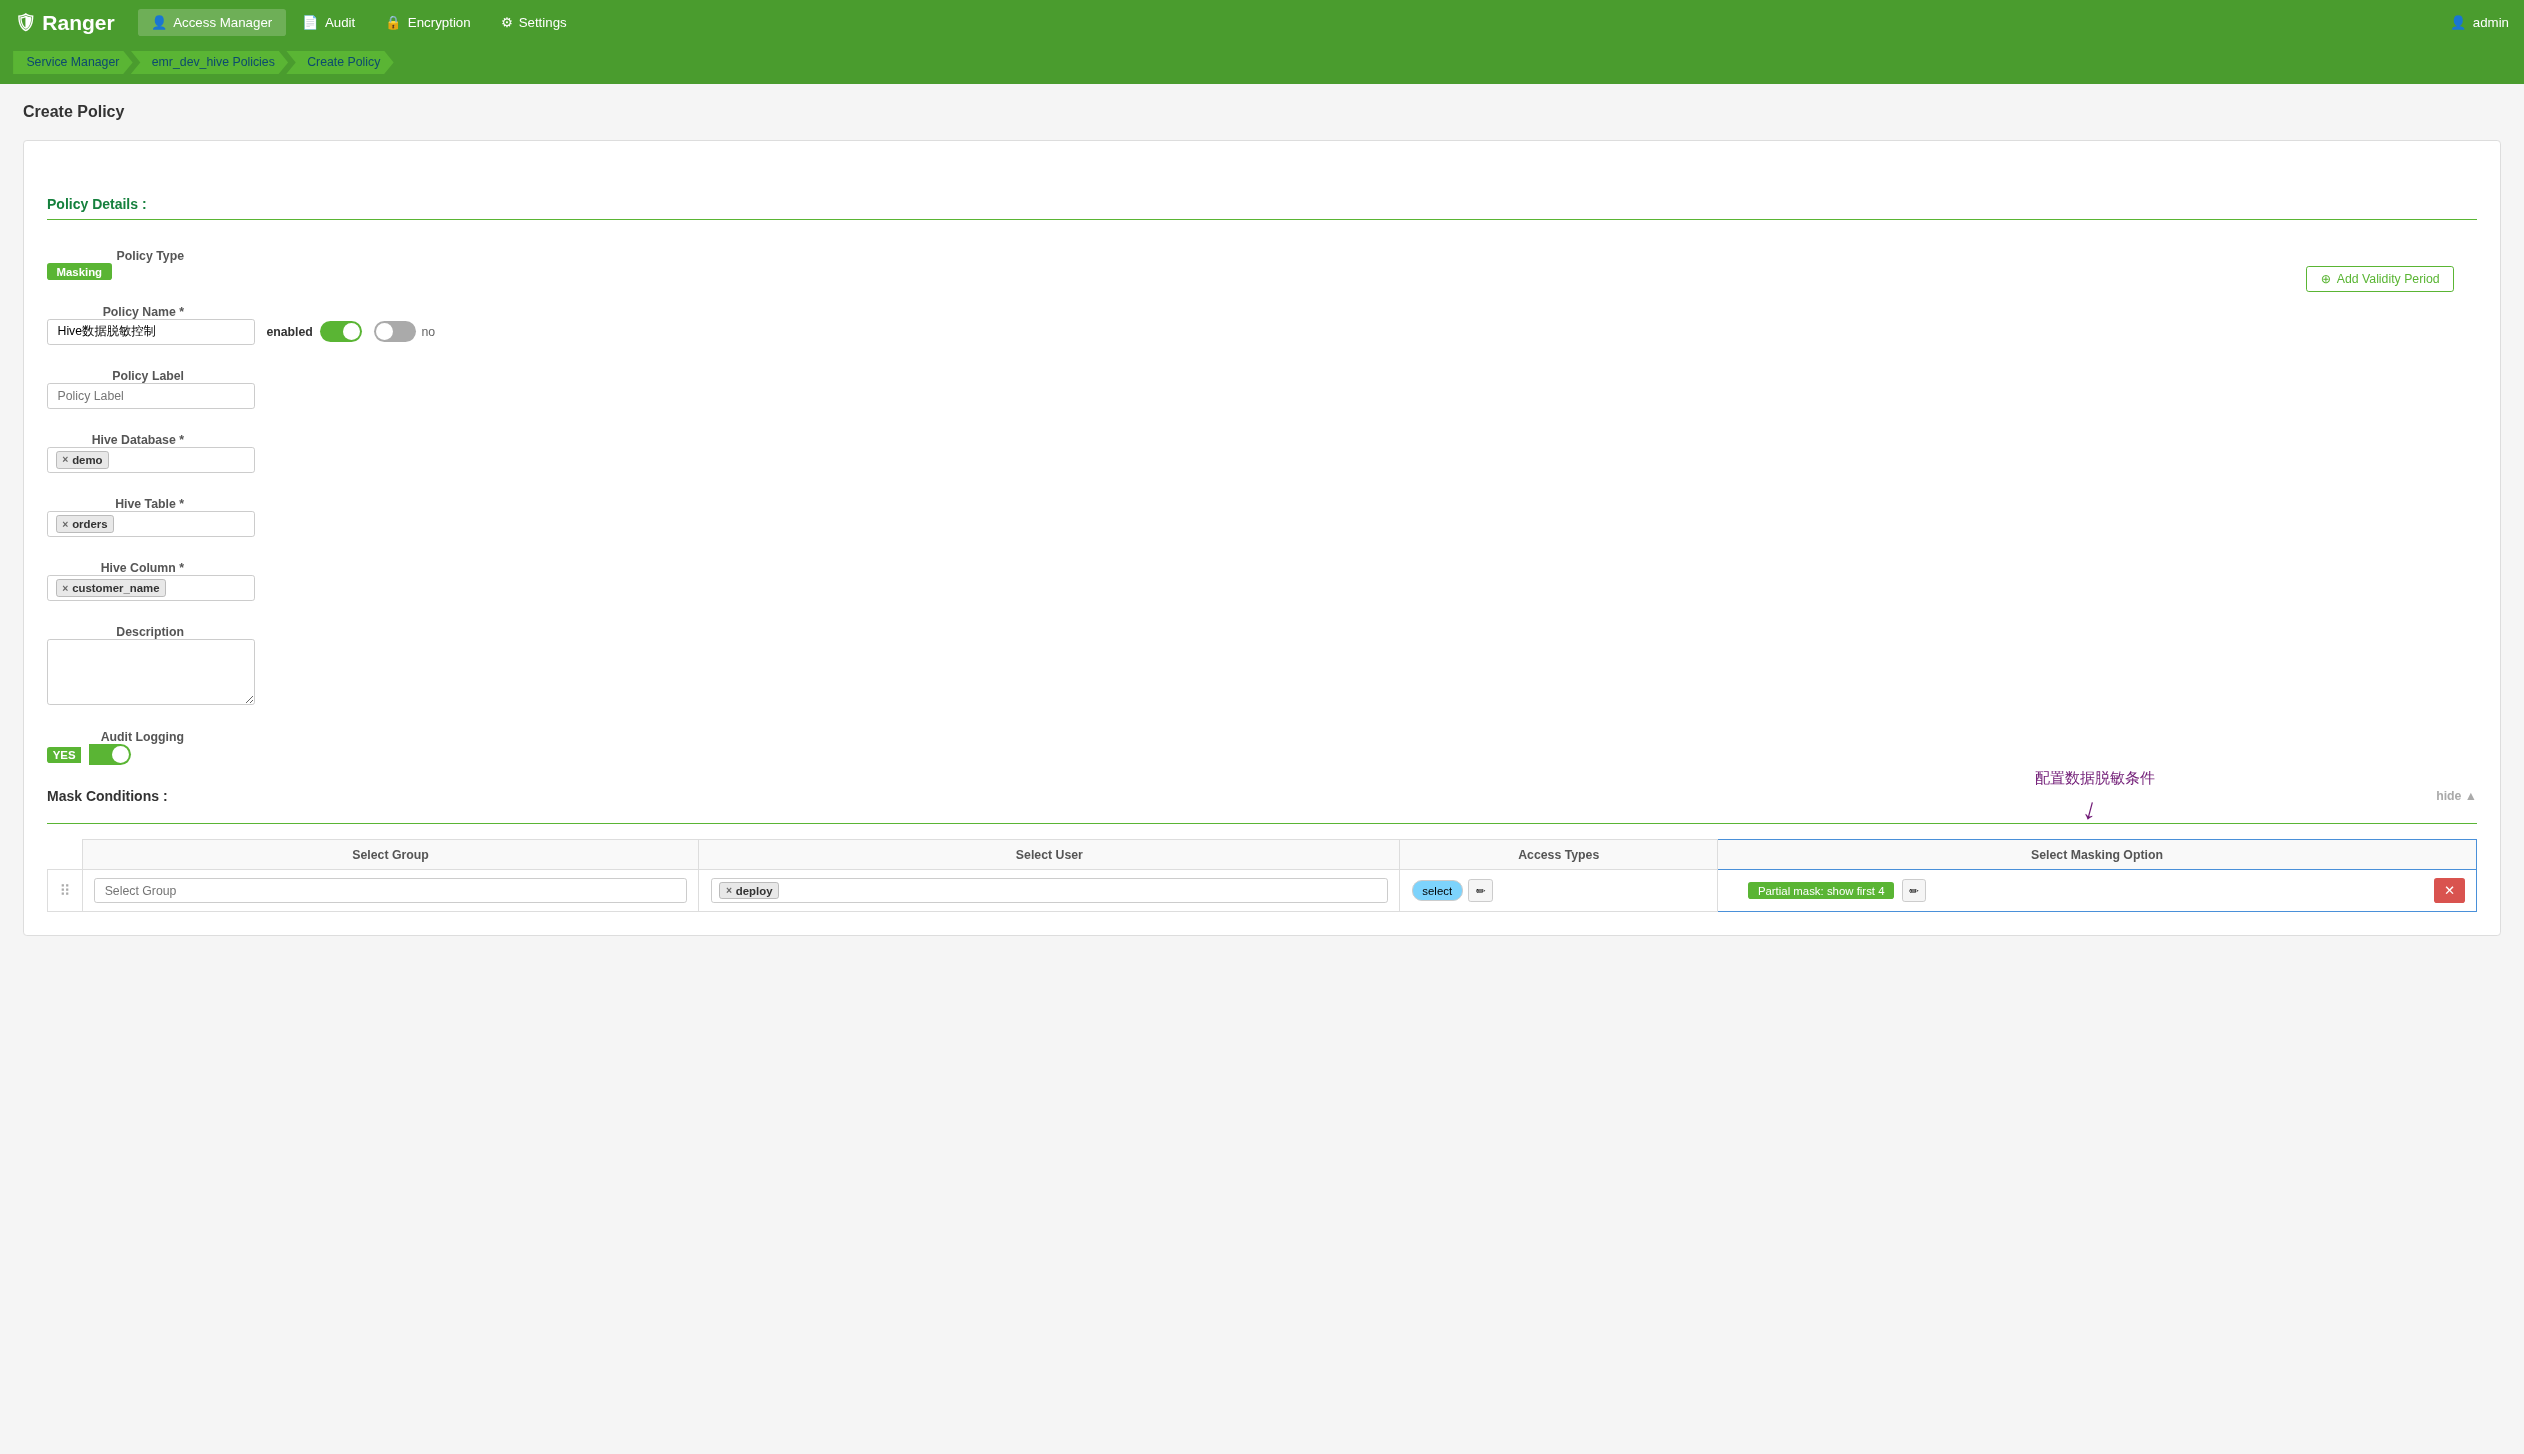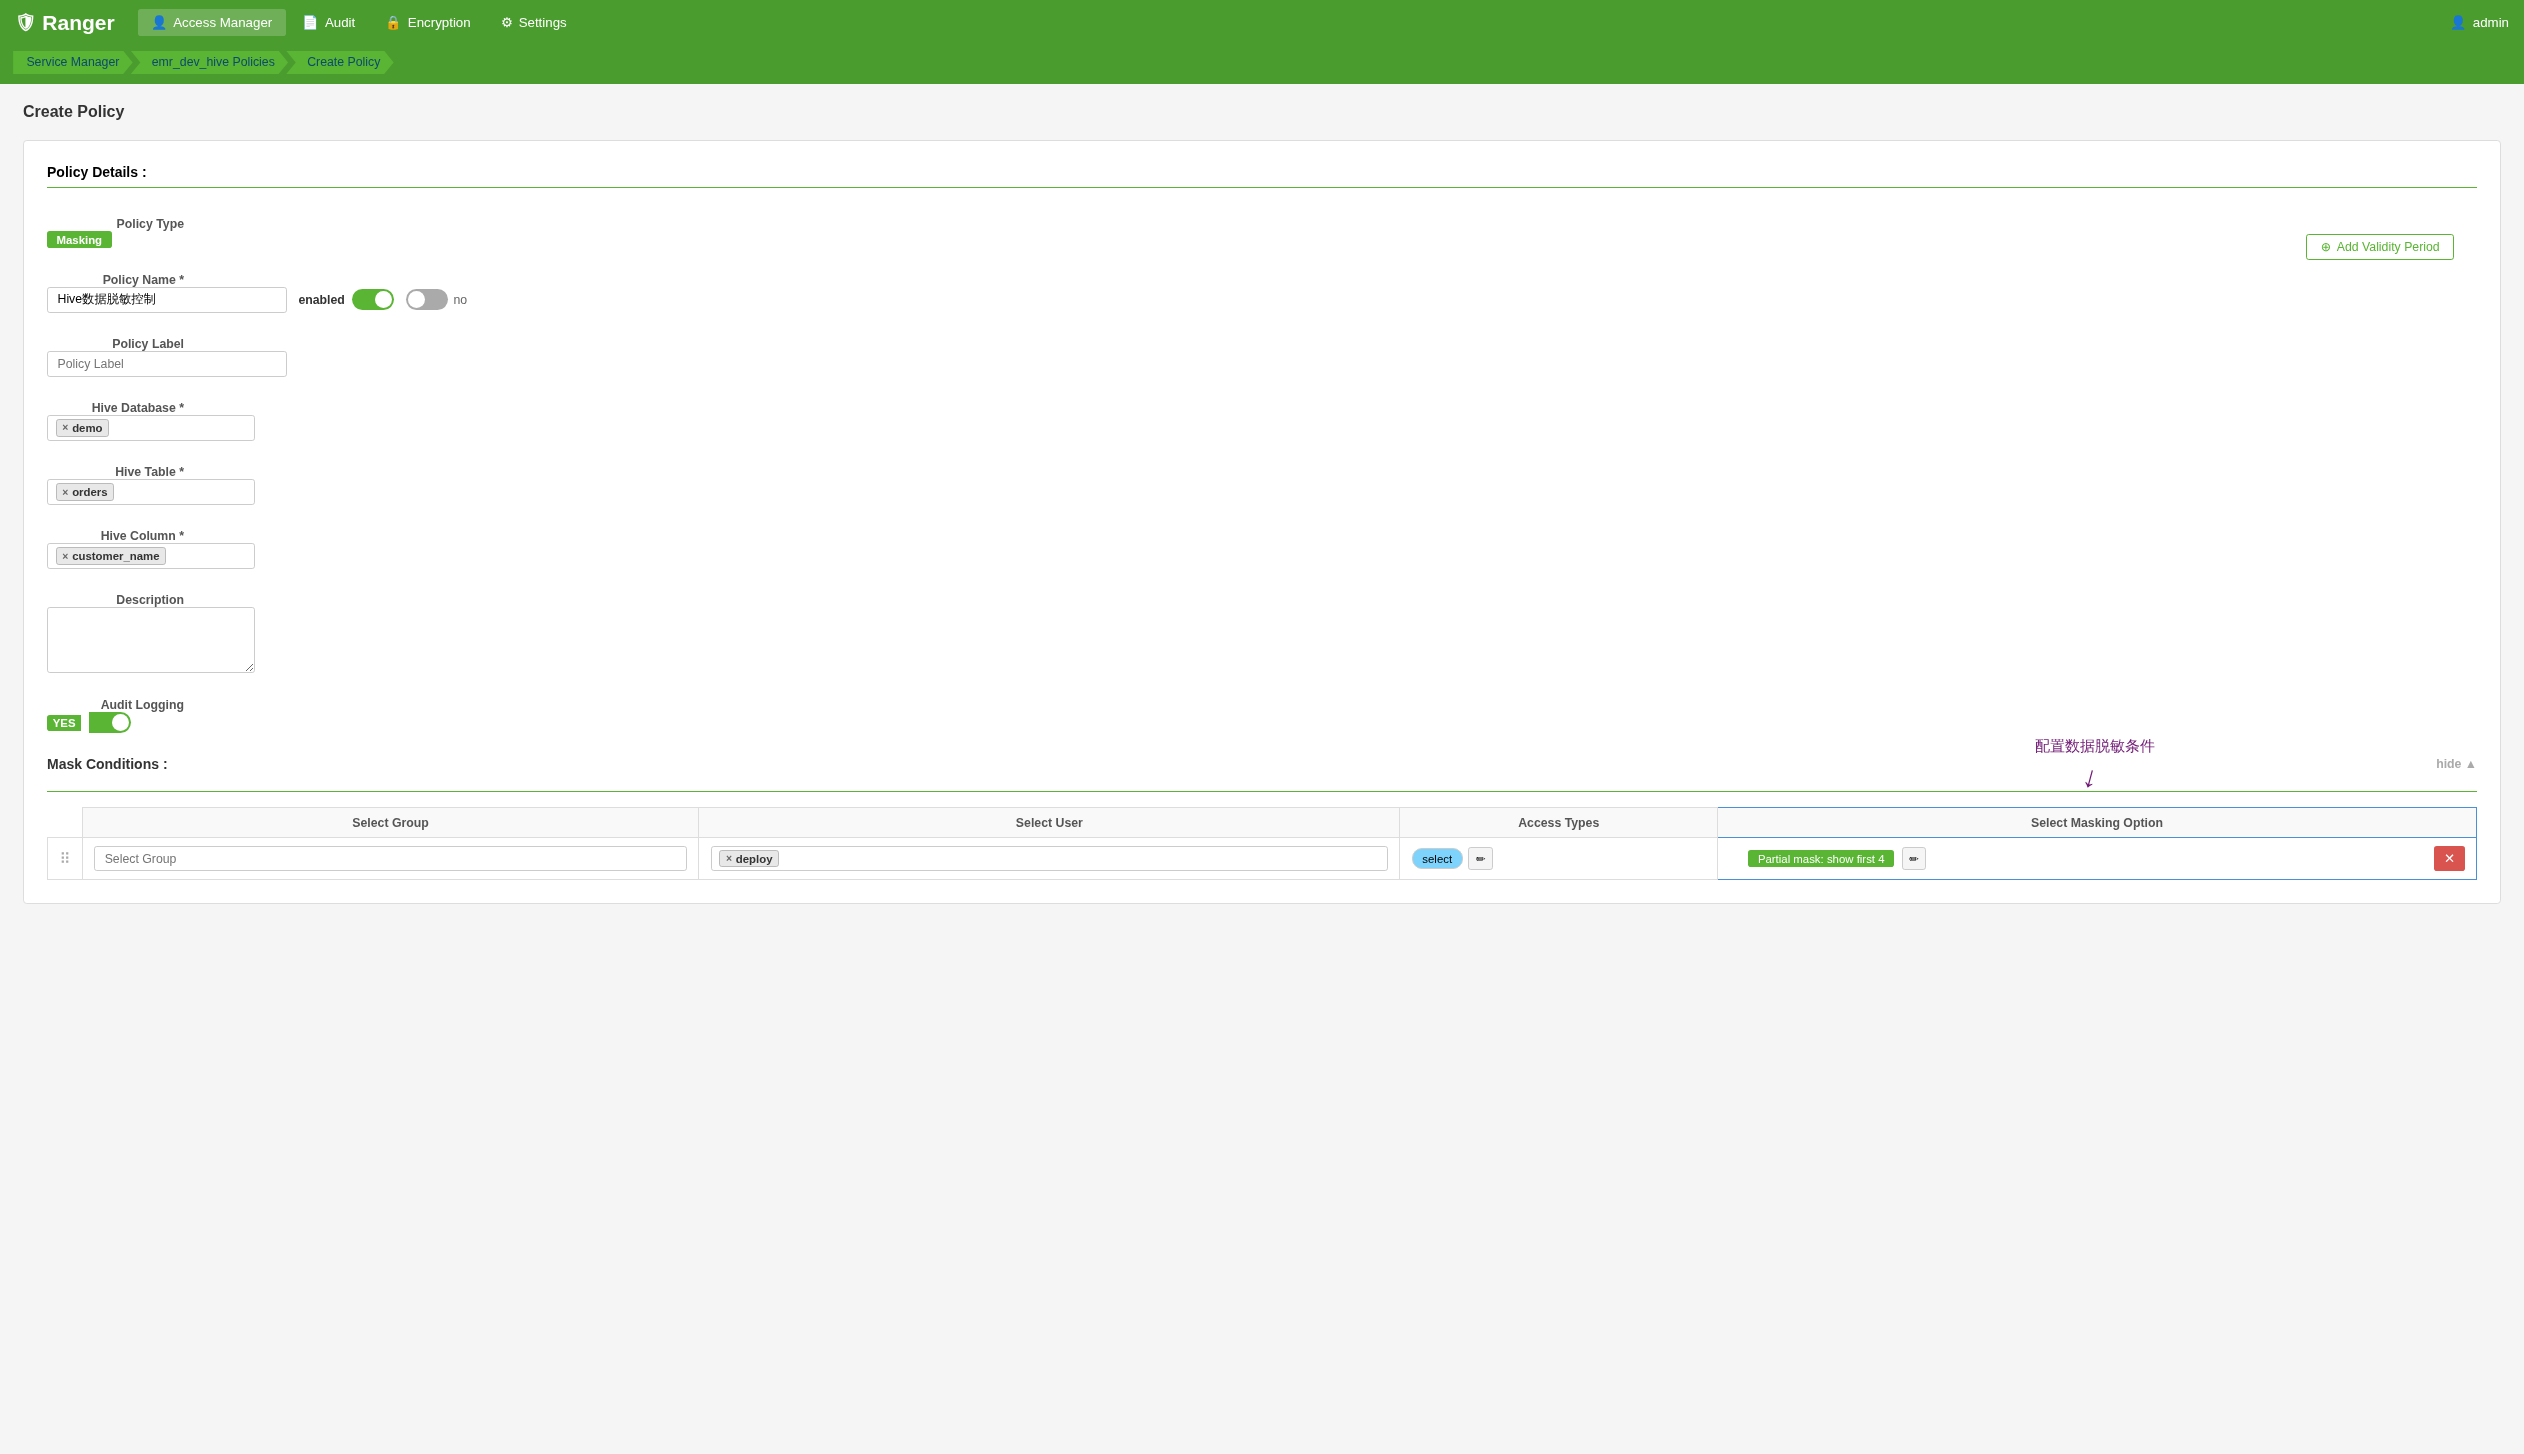--- a/index.html
+++ b/index.html
@@ -88,24 +88,25 @@
     
     .card {
       background: white;
       border: 0.9px solid #ddd;
       border-radius: 3.8px;
       padding: 23px;
     }
     .section-title {
       font-size: 14px;
       font-weight: bold;
-      color: #000000;
+      color: #15803d;
       border-bottom: 1.9px solid #5ab534;
       padding-bottom: 7.6px;
       margin-bottom: 23px;
+      margin-top: 32px;
     }
 
     
     .form-row {
       display: flex;
       align-items: flex-start;
       margin-bottom: 19px;
       flex-direction: column;
     }
     .form-label {
@@ -125,21 +126,21 @@
       gap: 11.4px;
     }
     input[type="text"], textarea {
       border: 0.9px solid #ccc;
       border-radius: 2.8px;
       padding: 4.7px 9.5px;
       font-size: 12.3px;
       outline: none;
     }
     .field-input {
-      width: 240px;
+      width: 208px;
     }
     .tag-input {
       display: flex;
       align-items: center;
       border: 0.9px solid #ccc;
       border-radius: 2.8px;
       padding: 2.8px 7.6px;
       min-width: 208px;
       background: white;
       flex-wrap: wrap;

